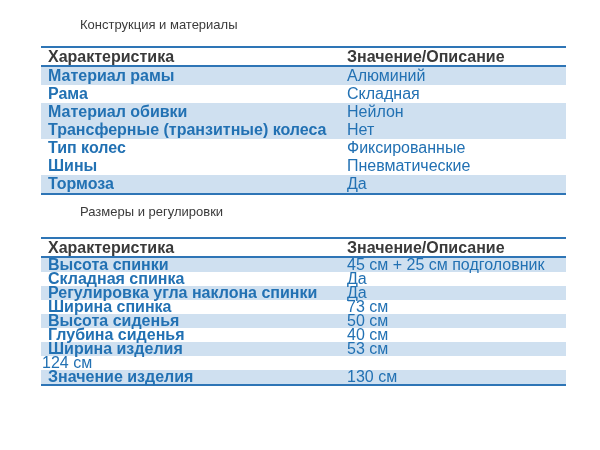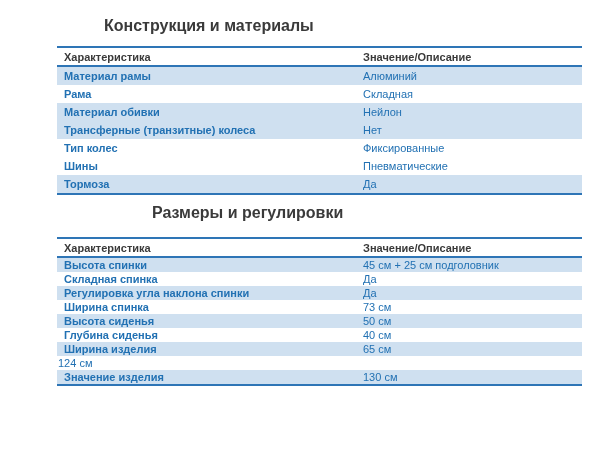--- a/index.html
+++ b/index.html
@@ -5,34 +5,34 @@
   html, body { margin: 0; padding: 0; }
   body {
     width: 600px; height: 450px;
     background: #ffffff;
     font-family: "Liberation Sans", sans-serif;
     position: relative;
     overflow: hidden;
   }
   .section-title {
     position: absolute;
-    left: 104px;
-    font-size: 16px;
-    font-weight: bold;
+    left: 80px;
+    font-size: 13px;
+    font-weight: normal;
     color: #3a3a3a;
     white-space: nowrap;
   }
   #title-1 { top: 17px; }
-  #title-2 { top: 204px; margin-left: 48px; }
+  #title-2 { top: 204px; }
   .spec-table {
     position: absolute;
-    left: 57px;
+    left: 41px;
     width: 525px;
     border-bottom: 2px solid #2e75b6;
-    font-size: 11px;
+    font-size: 16px;
   }
   #table-1 { top: 46px; }
   #table-2 { top: 237px; }
   .header-row {
     display: flex;
     align-items: center;
     height: 17px;
     border-top: 2px solid #2e75b6;
     border-bottom: 2px solid #2e75b6;
     background: #ffffff;
@@ -132,21 +132,21 @@
   <div class="row alt">
     <div class="cell-label">Высота сиденья</div>
     <div class="cell-value">50 см</div>
   </div>
   <div class="row">
     <div class="cell-label">Глубина сиденья</div>
     <div class="cell-value">40 см</div>
   </div>
   <div class="row alt">
     <div class="cell-label">Ширина изделия</div>
-    <div class="cell-value">65 см</div>
+    <div class="cell-value">53 см</div>
   </div>
   <div class="row">
     <div class="cell-value">124 см</div>
   </div>
   <div class="row alt">
     <div class="cell-label">Значение изделия</div>
     <div class="cell-value">130 см</div>
   </div>
 </div>
 

